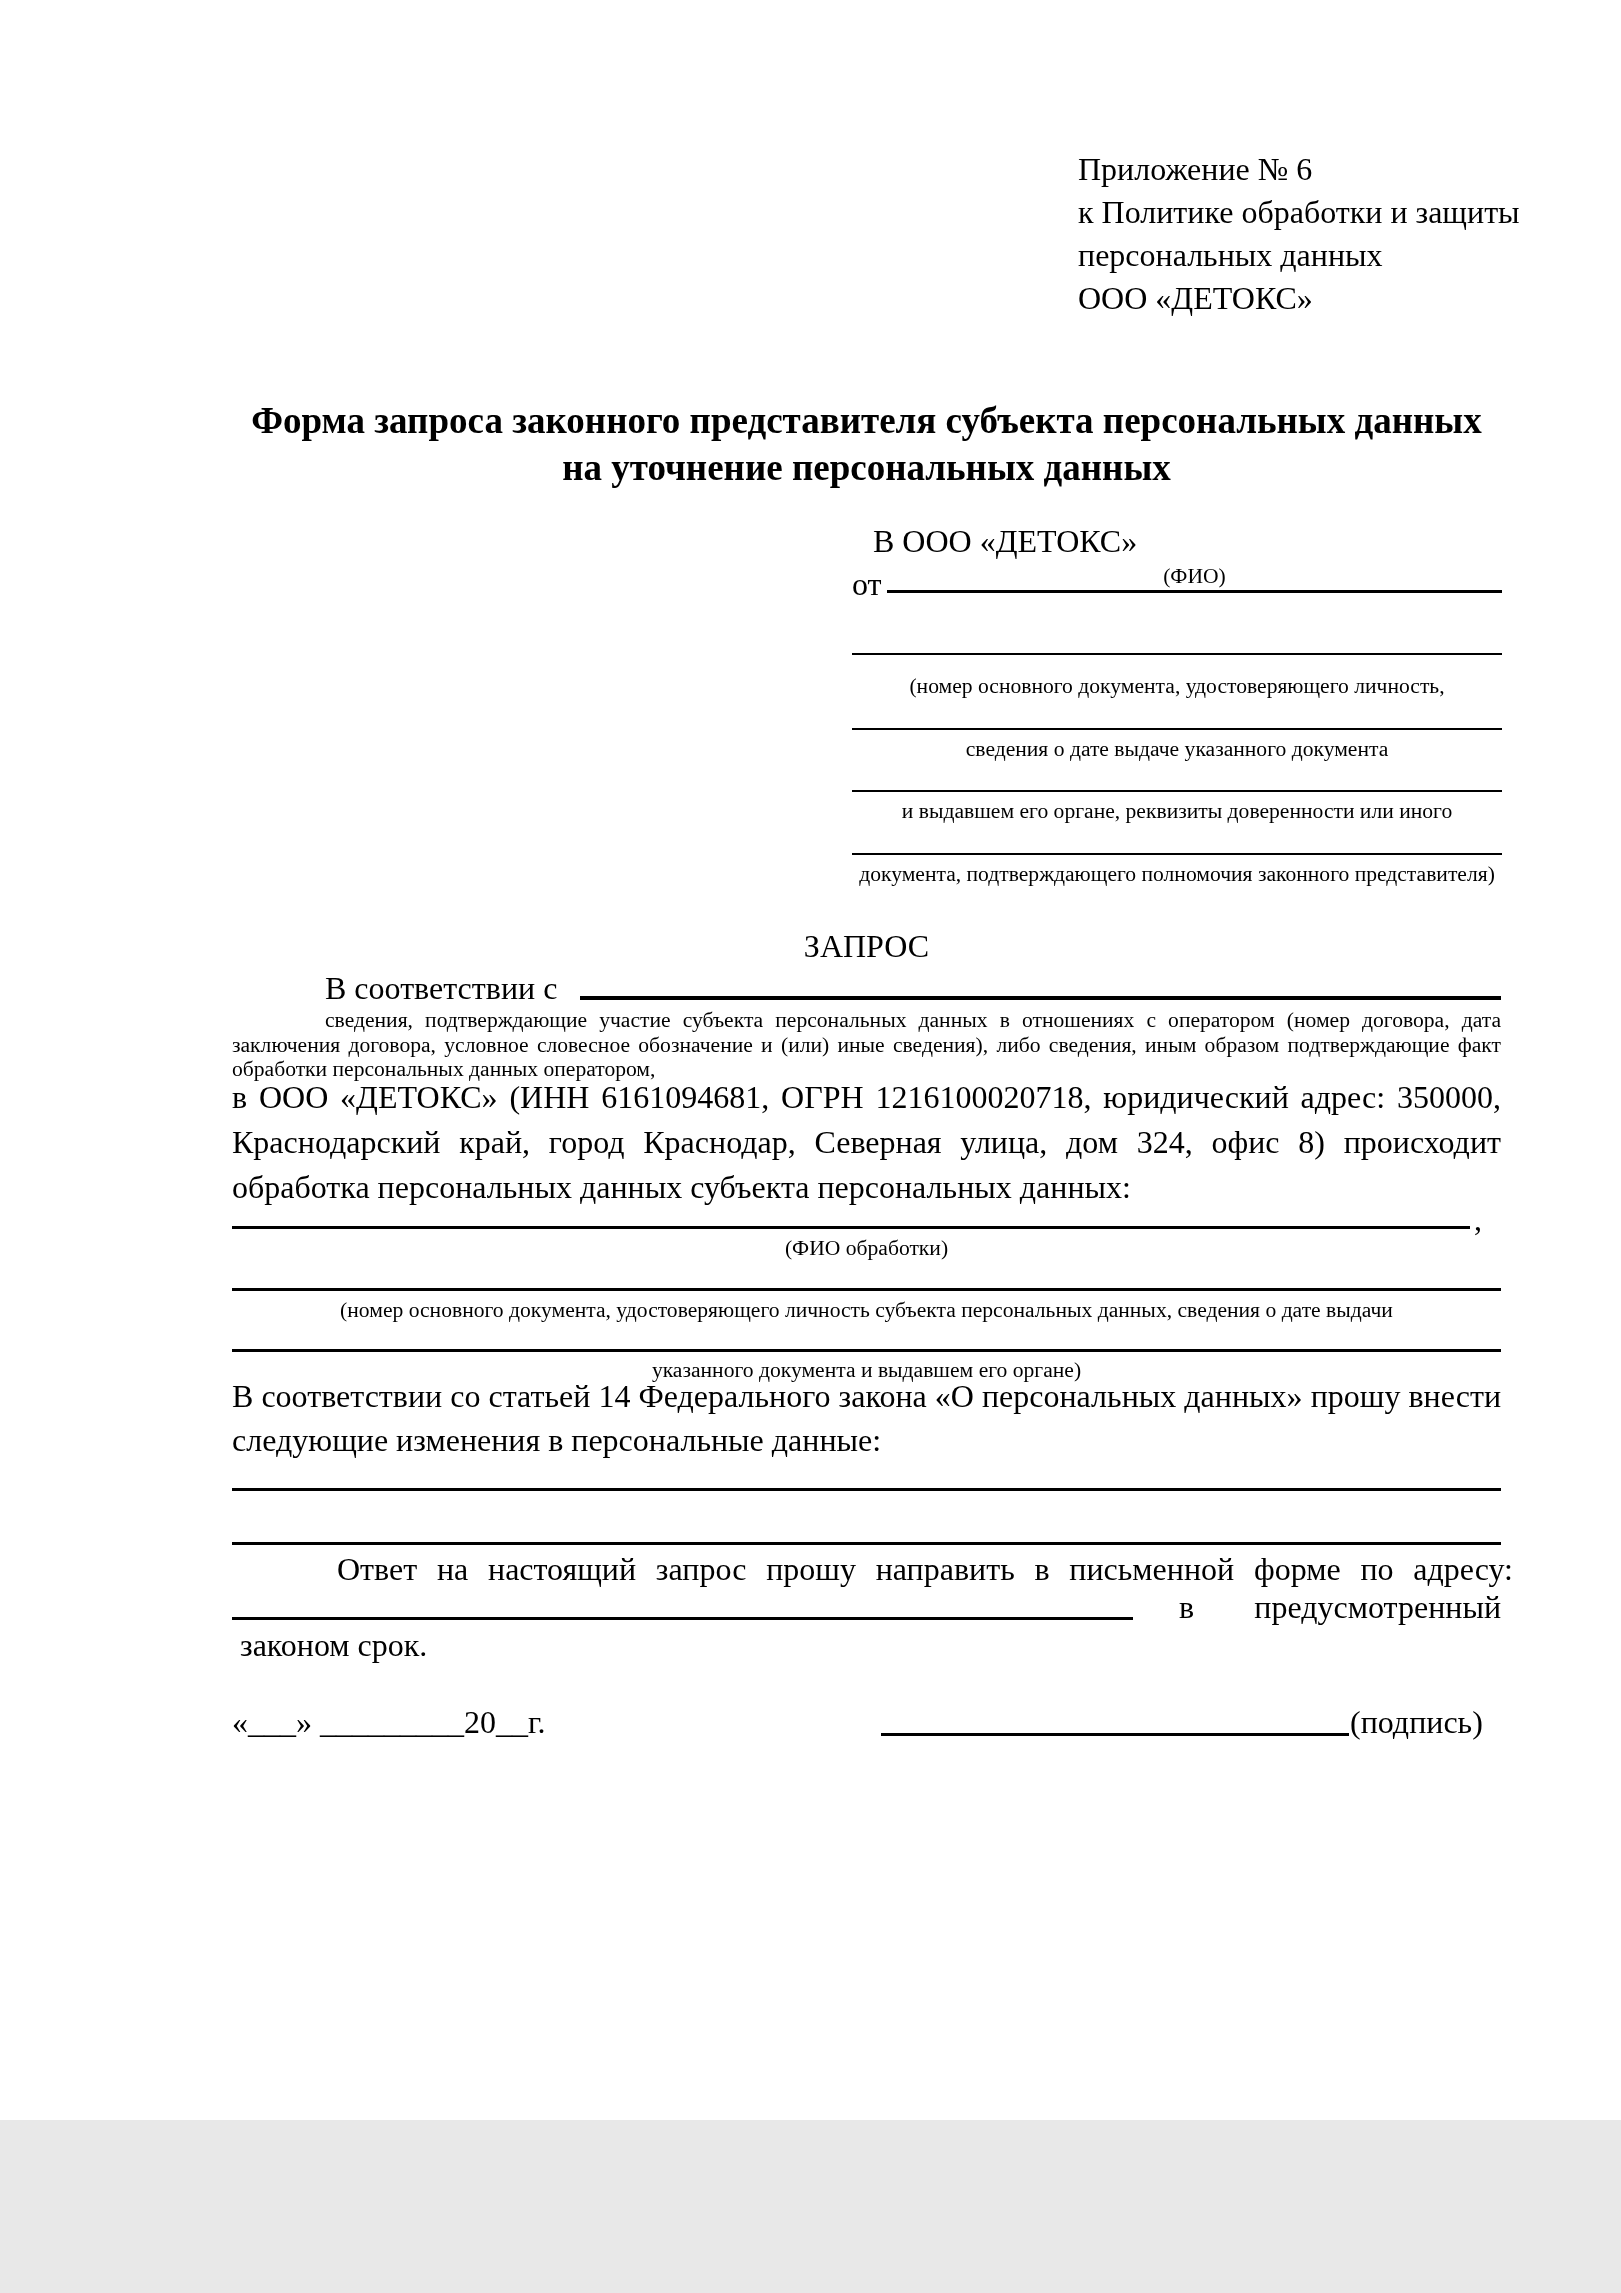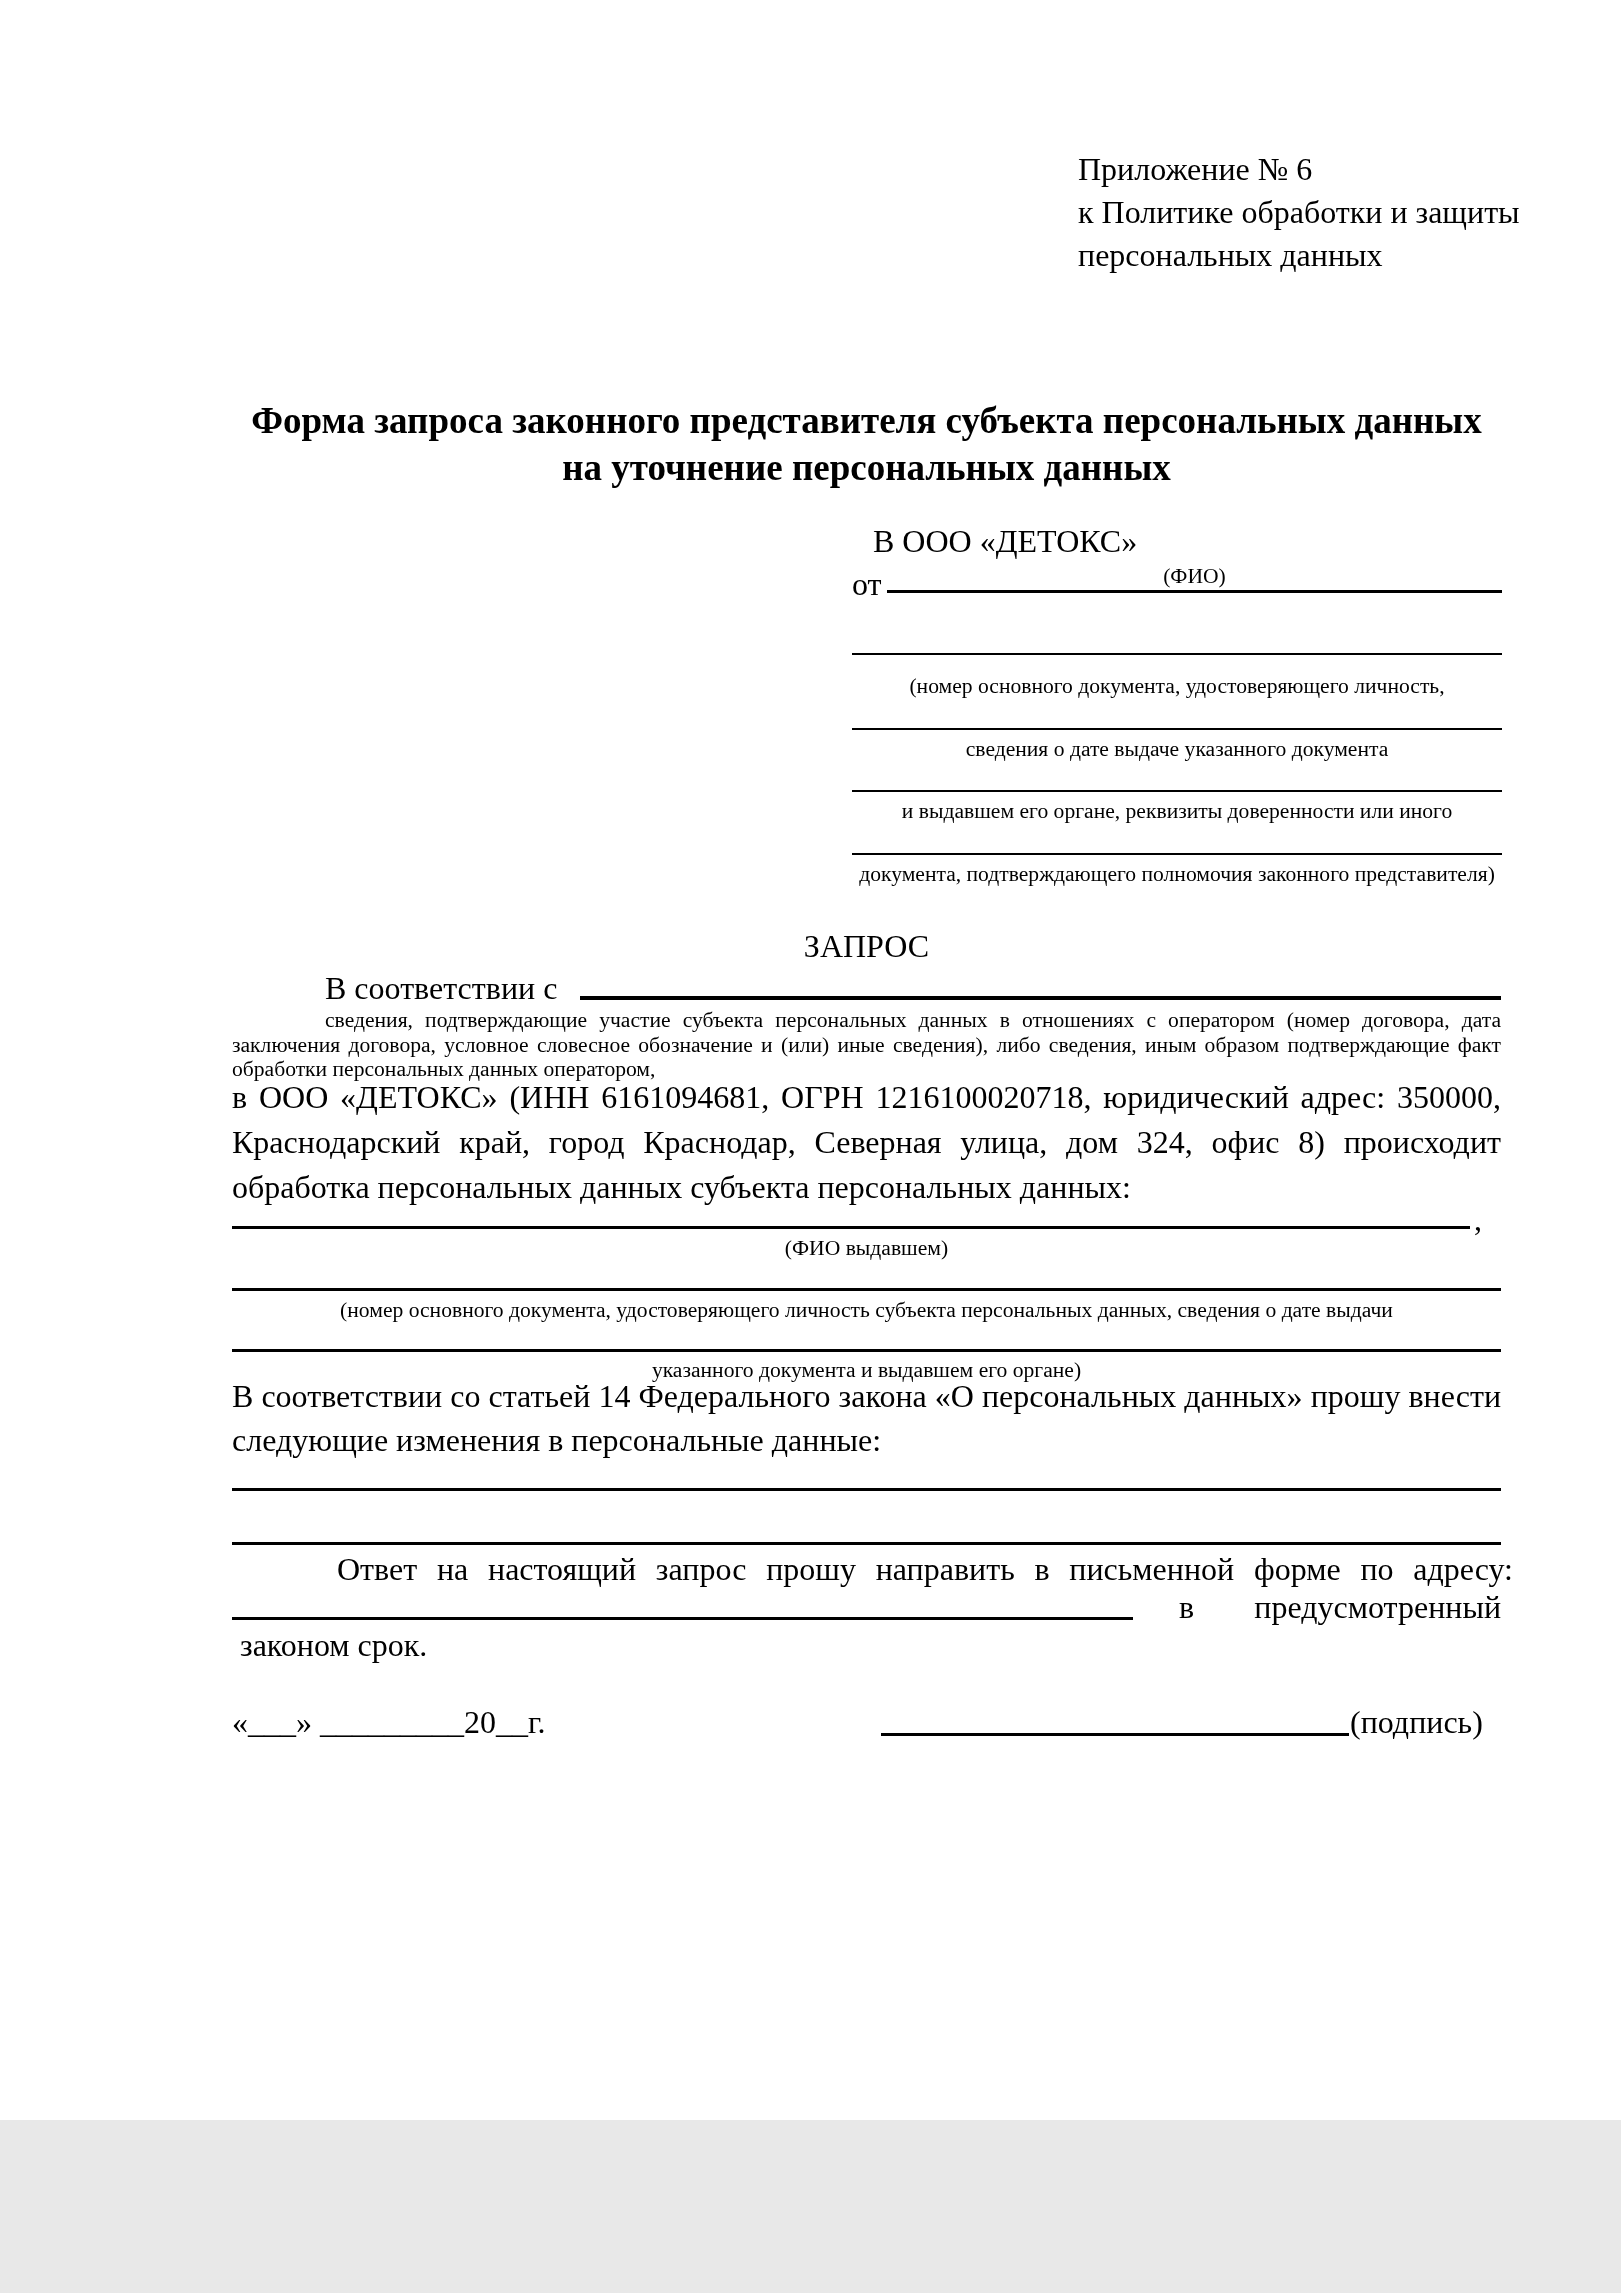--- a/index.html
+++ b/index.html
@@ -25,20 +25,21 @@
 </style>
 </head>
 <body>
 
 <div class="page">
 
   <div class="abs headnote t33" style="left:1078px;top:148px;line-height:43px;">
     <div>Приложение № 6</div>
     <div>к Политике обработки и защиты</div>
     <div>персональных данных</div>
+    <div>ООО «ДЕТОКС»</div>
   </div>
 
   <div class="abs title" style="left:232px;width:1269px;top:397px;">
     <div>Форма запроса законного представителя субъекта персональных данных</div>
     <div>на уточнение персональных данных</div>
   </div>
 
   <div class="abs t33" style="left:852px;top:522px;margin-left:21px;">В ООО «ДЕТОКС»</div>
 
   <div class="abs t33" style="left:852px;top:565px;">от</div>
@@ -61,21 +62,21 @@
 
   <div class="abs t33" style="left:325px;top:969px;">В соответствии с</div>
   <div class="hline" style="left:580px;top:996px;width:921px;height:3.9px;"></div>
 
   <div class="abs t22 just" style="left:232px;width:1269px;top:1008px;line-height:24.5px;text-indent:93px;">сведения, подтверждающие участие субъекта персональных данных в отношениях с оператором (номер договора, дата заключения договора, условное словесное обозначение и (или) иные сведения), либо сведения, иным образом подтверждающие факт обработки персональных данных оператором,</div>
 
   <div class="abs para" style="left:232px;width:1269px;top:1075px;">в ООО «ДЕТОКС» (ИНН 6161094681, ОГРН 1216100020718, юридический адрес: 350000, Краснодарский край, город Краснодар, Северная улица, дом 324, офис 8)  происходит обработка персональных данных субъекта персональных данных:</div>
 
   <div class="hline" style="left:232px;top:1226px;width:1238px;height:2.9px;"></div>
   <div class="abs t33" style="left:1474px;top:1200px;">,</div>
-  <div class="abs t22 center" style="left:232px;width:1269px;top:1236px;">(ФИО выдавшем)</div>
+  <div class="abs t22 center" style="left:232px;width:1269px;top:1236px;">(ФИО обработки)</div>
 
   <div class="hline" style="left:232px;top:1288px;width:1269px;height:2.9px;"></div>
   <div class="abs t22 center" style="left:232px;width:1269px;top:1298px;">(номер основного документа, удостоверяющего личность субъекта персональных данных, сведения о дате выдачи</div>
 
   <div class="hline" style="left:232px;top:1349px;width:1269px;height:2.9px;"></div>
   <div class="abs t22 center" style="left:232px;width:1269px;top:1358px;">указанного документа и выдавшем его органе)</div>
 
   <div class="abs para" style="left:232px;width:1269px;top:1374px;line-height:44px;">В соответствии со статьей 14 Федерального закона «О персональных данных» прошу внести следующие изменения в персональные данные:</div>
 
   <div class="hline" style="left:232px;top:1488px;width:1269px;height:2.9px;"></div>

